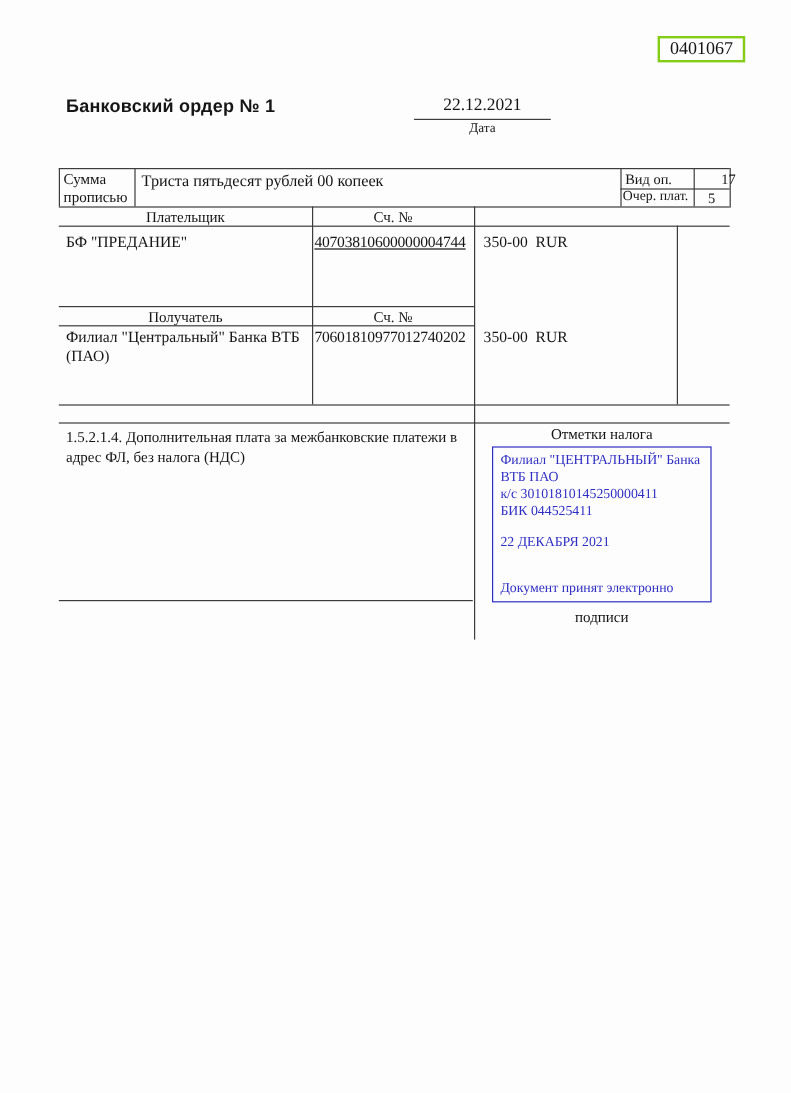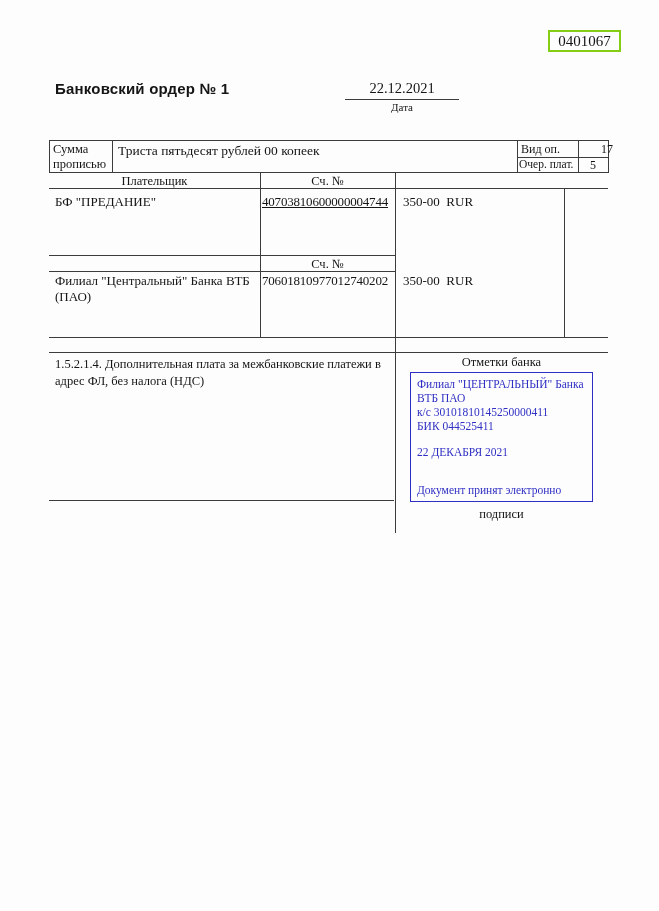--- a/index.html
+++ b/index.html
@@ -100,29 +100,30 @@
   <div class="txt" style="left:519px;top:158px;font-size:11.5px;">Очер. плат.</div>
   <div class="txt small-lbl center" style="left:578px;top:158px;width:30px;">5</div>
 
   <div class="hdr" style="left:49px;top:174px;width:211px;">Плательщик</div>
   <div class="hdr" style="left:260px;top:174px;width:135px;">Сч. №</div>
 
   <div class="cell" style="left:55px;top:194px;">БФ "ПРЕДАНИЕ"</div>
   <div class="cell" style="left:262px;top:194px;letter-spacing:-0.2px;text-decoration:underline;">40703810600000004744</div>
   <div class="cell pre" style="left:403px;top:194px;">350-00  RUR</div>
 
+  <div class="hdr" style="left:49px;top:257px;width:211px;">Получатель</div>
   <div class="hdr" style="left:260px;top:257px;width:135px;">Сч. №</div>
 
   <div class="cell wrap" style="left:55px;top:273px;width:202px;line-height:16px;white-space:normal;">Филиал "Центральный" Банка ВТБ (ПАО)</div>
   <div class="cell" style="left:262px;top:273px;letter-spacing:-0.2px;">70601810977012740202</div>
   <div class="cell pre" style="left:403px;top:273px;">350-00  RUR</div>
 
   <div class="cell" style="left:55px;top:356px;width:340px;font-size:12.5px;line-height:17px;white-space:normal;">1.5.2.1.4. Дополнительная плата за межбанковские платежи в адрес ФЛ, без налога (НДС)</div>
 
-  <div class="hdr" style="left:395px;top:355px;width:213px;">Отметки банка</div>
+  <div class="hdr" style="left:395px;top:355px;width:213px;">Отметки налога</div>
 
   <div class="stamp">
     <div>Филиал "ЦЕНТРАЛЬНЫЙ" Банка</div>
     <div>ВТБ ПАО</div>
     <div>к/с 30101810145250000411</div>
     <div>БИК 044525411</div>
     <div class="gap-top">22 ДЕКАБРЯ 2021</div>
     <div class="push-bottom">Документ принят электронно</div>
   </div>
 

